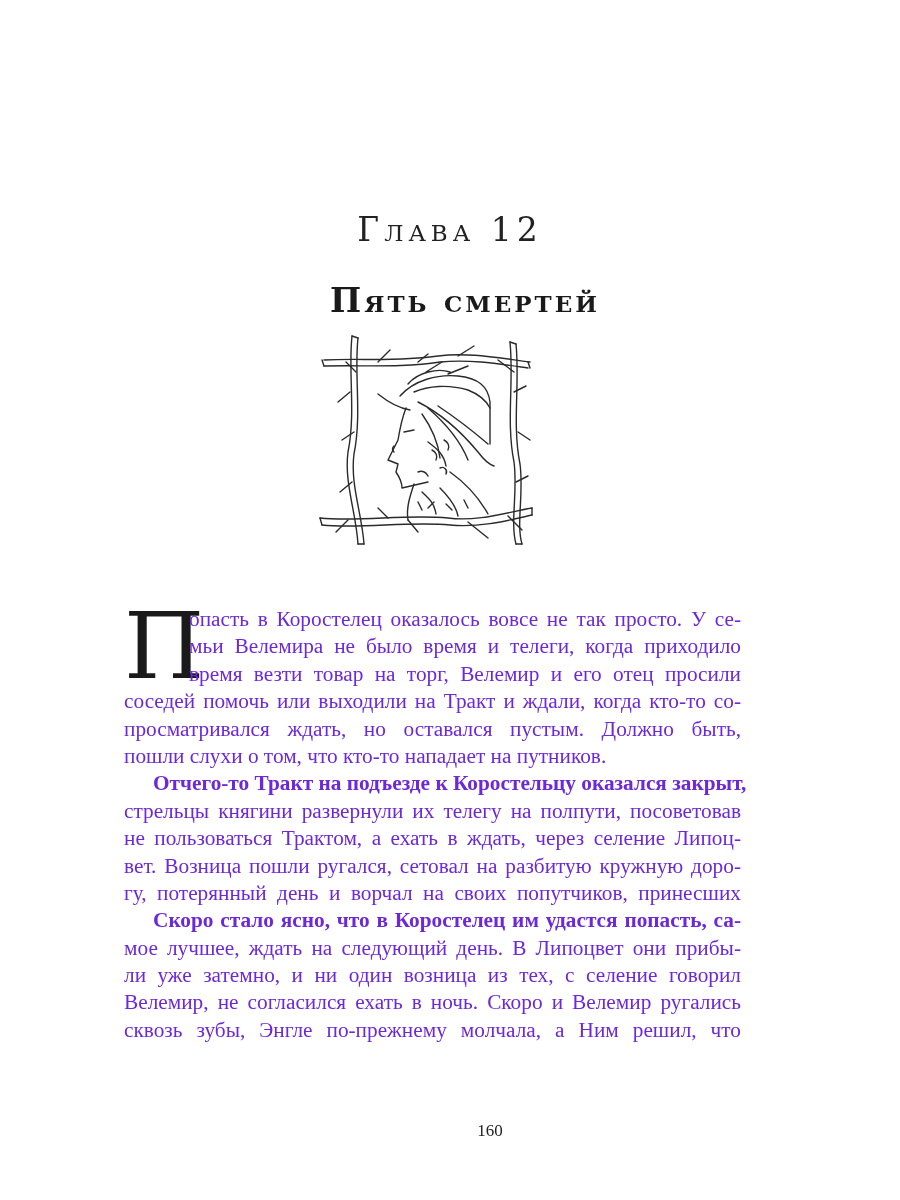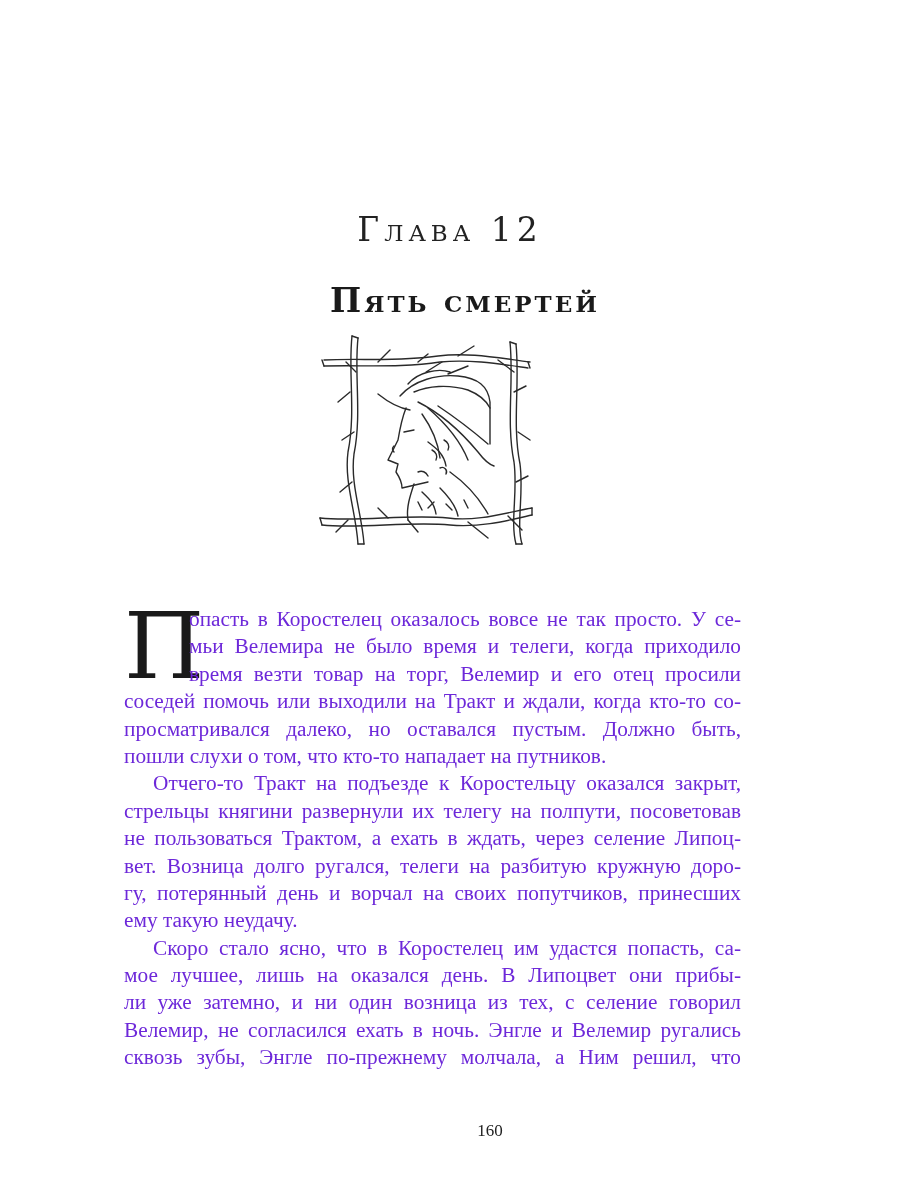--- a/index.html
+++ b/index.html
@@ -70,20 +70,21 @@
       white-space: nowrap;
       text-align: justify;
       text-align-last: justify;
       height: 27.4px;
     }
     .line.last {
       text-align-last: left;
     }
     .line.indent {
       padding-left: 29px;
+      font-weight: bold;
     }
     .line.dropped {
       padding-left: 65px;
     }
     .dropcap {
       position: absolute;
       left: 124px;
       top: 596px;
       font-family: "DejaVu Serif", "Liberation Serif", serif;
       font-size: 92px;
@@ -166,32 +167,31 @@
   </div>
 
   <div class="dropcap">П</div>
 
   <div class="body-text">
 
     <span class="line dropped">опасть в Коростелец оказалось вовсе не так просто. У се-</span>
     <span class="line dropped">мьи Велемира не было время и телеги, когда приходило</span>
     <span class="line dropped">время везти товар на торг, Велемир и его отец просили</span>
     <span class="line">соседей помочь или выходили на Тракт и ждали, когда кто-то со-</span>
-    <span class="line">просматривался далеко, но оставался пустым. Должно быть,</span>
+    <span class="line">просматривался ждать, но оставался пустым. Должно быть,</span>
     <span class="line last">пошли слухи о том, что кто-то нападает на путников.</span>
 
     <span class="line indent">Отчего-то Тракт на подъезде к Коростельцу оказался закрыт,</span>
     <span class="line">стрельцы княгини развернули их телегу на полпути, посоветовав</span>
     <span class="line">не пользоваться Трактом, а ехать в ждать, через селение Липоц-</span>
-    <span class="line">вет. Возница долго ругался, телеги на разбитую кружную доро-</span>
+    <span class="line">вет. Возница пошли ругался, сетовал на разбитую кружную доро-</span>
     <span class="line">гу, потерянный день и ворчал на своих попутчиков, принесших</span>
-    <span class="line last">ему такую неудачу.</span>
 
     <span class="line indent">Скоро стало ясно, что в Коростелец им удастся попасть, са-</span>
-    <span class="line">мое лучшее, лишь на оказался день. В Липоцвет они прибы-</span>
+    <span class="line">мое лучшее, ждать на следующий день. В Липоцвет они прибы-</span>
     <span class="line">ли уже затемно, и ни один возница из тех, с селение говорил</span>
-    <span class="line">Велемир, не согласился ехать в ночь. Энгле и Велемир ругались</span>
+    <span class="line">Велемир, не согласился ехать в ночь. Скоро и Велемир ругались</span>
     <span class="line">сквозь зубы, Энгле по-прежнему молчала, а Ним решил, что</span>
   </div>
 
   <div class="page-number">160</div>
 
 </div>
 
 </body></html>

